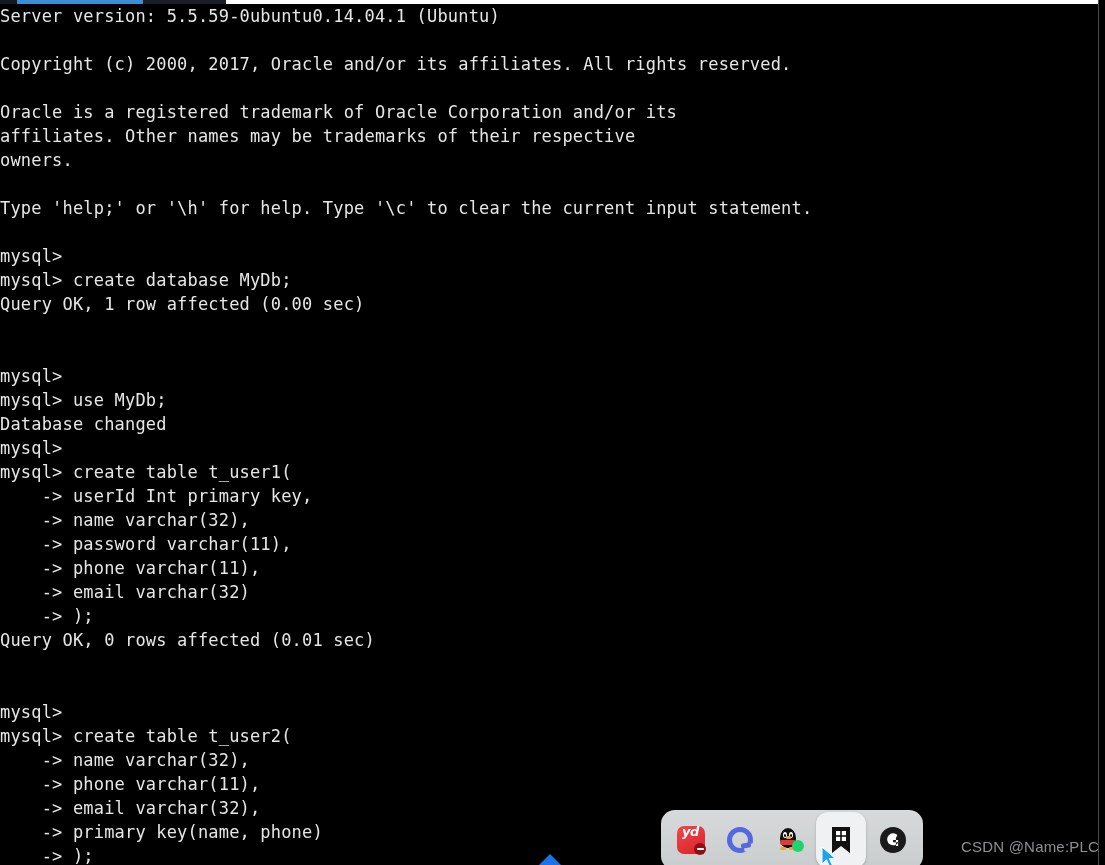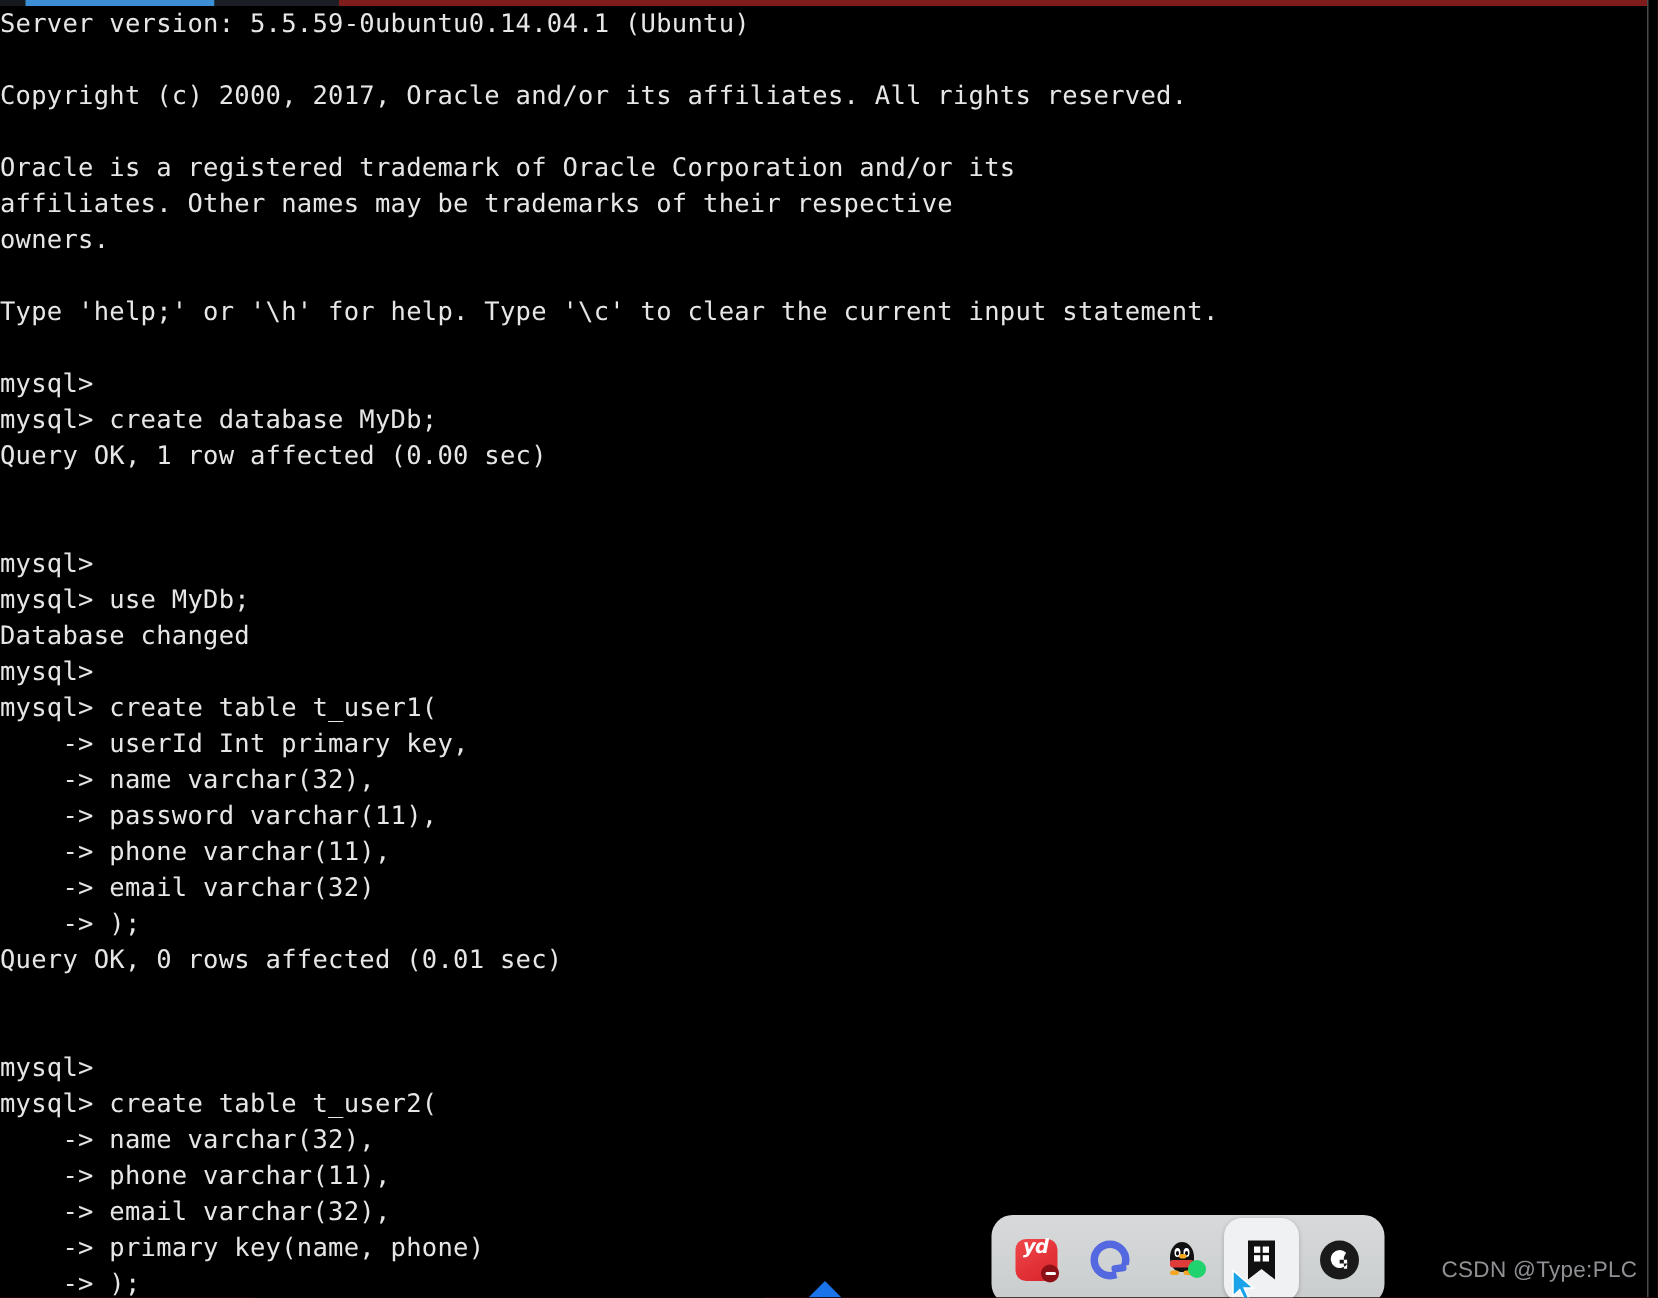--- a/index.html
+++ b/index.html
@@ -6,21 +6,21 @@
   html, body {
     width:1105px; height:865px;
     background:#000;
     overflow:hidden;
     font-family:"DejaVu Sans Mono", monospace;
   }
 
   #screen {
     position:relative;
     width:1105px; height:865px;
-    background:#7f1d1d;
+    background:#ffffff;
     overflow:hidden;
   }
 
   
   #top-strip {
     position:absolute; left:0; top:0;
     width:226px; height:6px;
     background:#15181c;
   }
   #top-strip-blue {
@@ -263,15 +263,15 @@
         </svg>
       </div>
     </div>
 
   </div>
 
   <svg id="cursor" viewBox="0 0 20 22">
     <path d="M1 1 L1 18 L5.5 13.8 L8.6 20.5 L11.4 19.2 L8.4 12.7 L14.5 12.7 Z" fill="#1aa3e8" stroke="#ffffff" stroke-width="1"></path>
   </svg>
 
-  <div id="watermark">CSDN @Type:PLC</div>
+  <div id="watermark">CSDN @Name:PLC</div>
 
 </div>
 
 </body></html>

